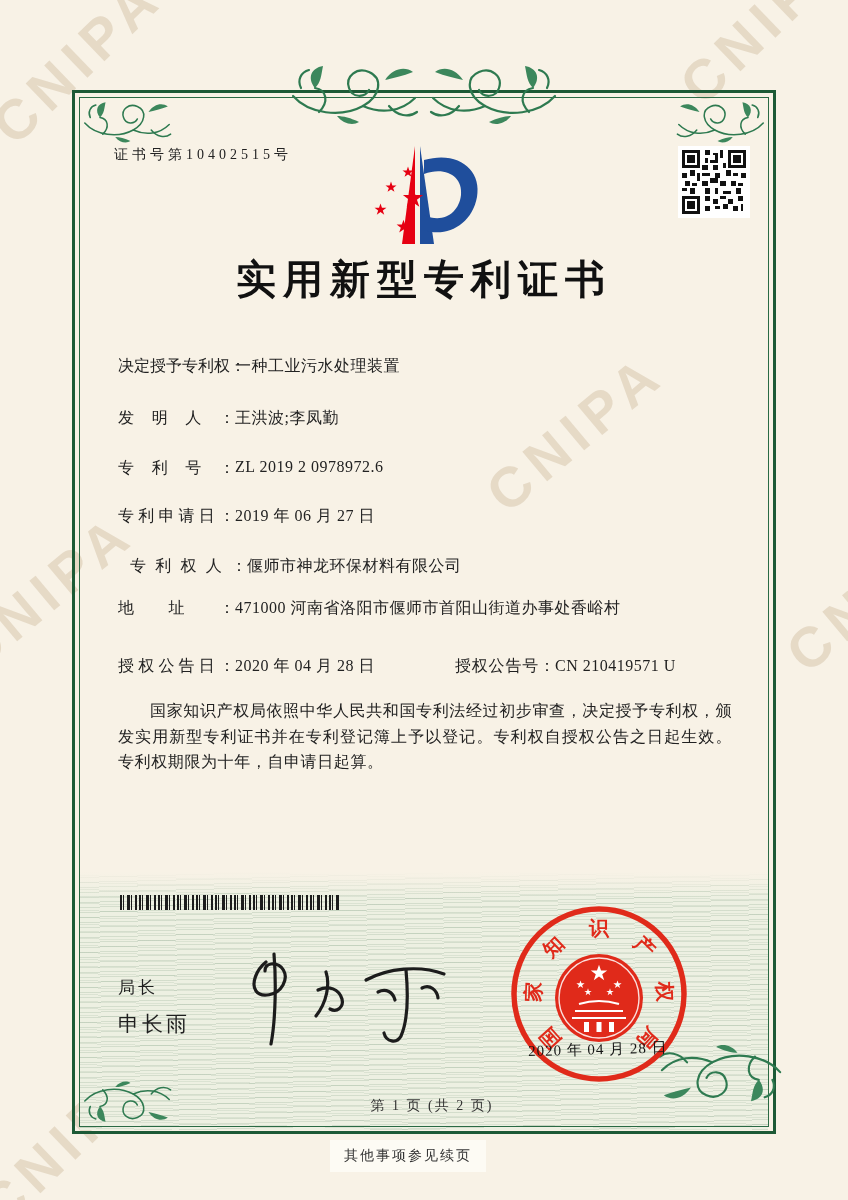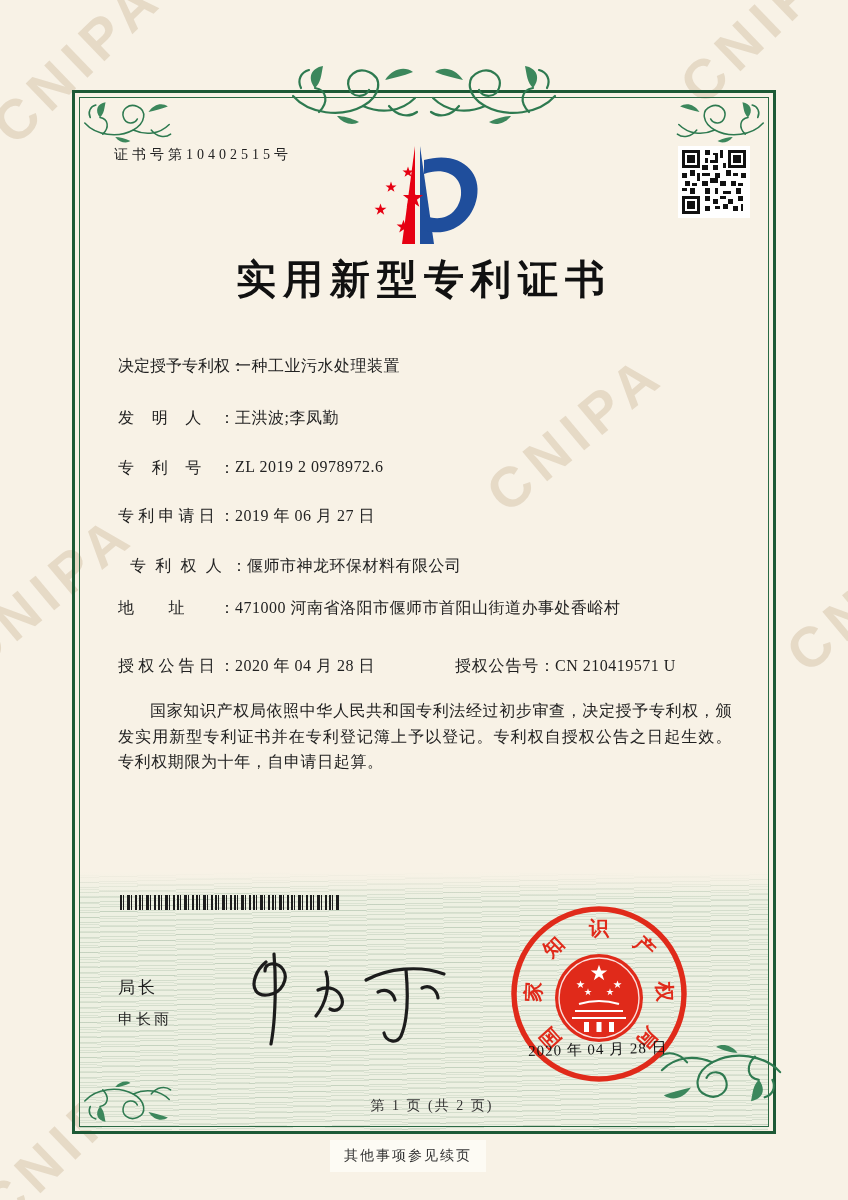--- a/index.html
+++ b/index.html
@@ -73,21 +73,21 @@
     position:absolute; left:120px; top:895px; width:219px; height:15px;
     background:repeating-linear-gradient(90deg,
       #1c1c1c 0 2px, rgba(0,0,0,0) 2px 3px,
       #1c1c1c 3px 4px, rgba(0,0,0,0) 4px 7px,
       #1c1c1c 7px 10px, rgba(0,0,0,0) 10px 11px,
       #1c1c1c 11px 12px, rgba(0,0,0,0) 12px 15px,
       #1c1c1c 15px 17px, rgba(0,0,0,0) 17px 19px);
   }
 
   .director-title { position:absolute; left:118px; top:976px; font-size:17px; letter-spacing:3px; }
-  .director-name  { position:absolute; left:118px; top:1010px; font-size:15px; letter-spacing:3px; }
+  .director-name  { position:absolute; left:118px; top:1010px; font-size:21px; letter-spacing:3px; }
   .signature { position:absolute; left:238px; top:948px; }
 
   
   .seal { position:absolute; left:508px; top:903px; width:182px; height:182px; }
   .seal svg.ring { position:absolute; left:0; top:0; }
   .seal-ring { position:absolute; left:0; top:0; width:182px; height:182px; }
   .seal-ring span {
     position:absolute; left:81px; top:81px; width:20px; height:20px;
     font-size:20px; font-weight:bold; color:#e02a1a; text-align:center;
     line-height:20px; transform-origin:50% 50%;

